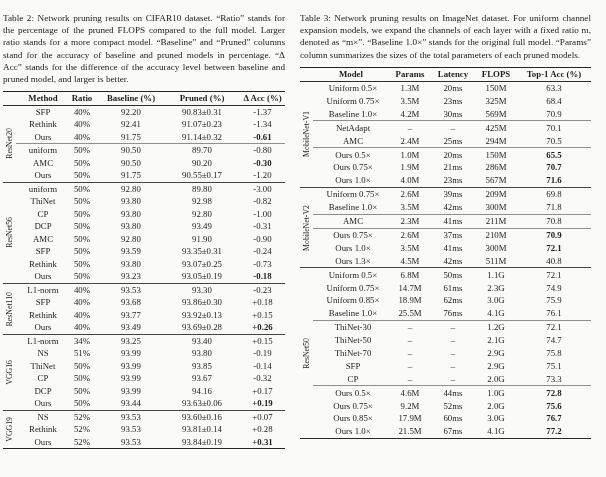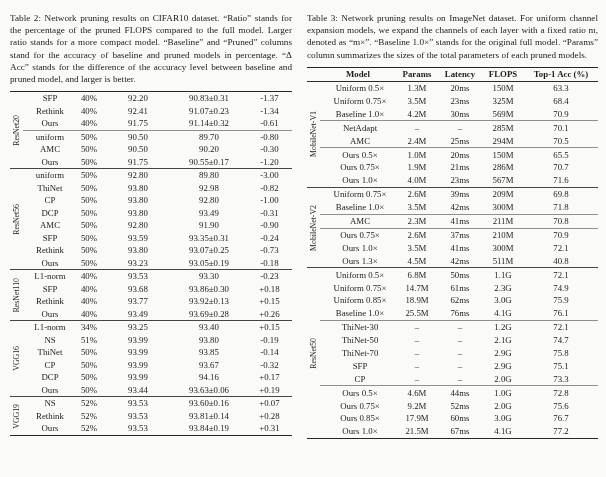--- a/index.html
+++ b/index.html
@@ -1,46 +1,55 @@
 <!DOCTYPE html>
 <html><head>
 <meta charset="utf-8">
 <style>
   html,body{margin:0;padding:0;}
   body{width:606px;height:477px;background:#fafaf8;font-family:"Liberation Serif","DejaVu Serif",serif;color:#1c1c1c;overflow:hidden;}
-  .page{position:relative;width:606px;height:477px;padding:12px 9px 0 10px;box-sizing:border-box;display:flex;gap:15px;}
+  .page{position:relative;width:606px;height:477px;padding:12px 9px 0 3px;box-sizing:border-box;display:flex;gap:15px;}
   .col{flex:0 0 auto;}
   .col-left{width:282px;}
   .col-right{width:291px;}
   .caption{font-size:9.2px;line-height:12.2px;text-align:justify;margin:0 0 6px 0;}
   .tbl{border-top:1.4px solid #262626;border-bottom:1.4px solid #262626;}
   .thead-wrap{padding-left:13px;border-bottom:1px solid #2c2c2c;}
   .trow{display:grid;align-items:center;height:12.5px;}
   .t3 .trow{height:12.9px;}
   .t2cols{grid-template-columns:50px 32px 66px 76px 45px;}
   .t3cols{grid-template-columns:76px 42px 44px 42px 74px;}
   .tcell{font-size:8.8px;text-align:center;white-space:nowrap;overflow:hidden;}
   .tcell.c0{text-align:center;padding-left:4px;}
-  .tcell.bold{font-weight:normal;}
+  .tcell.bold{font-weight:bold;}
   .thead .tcell{font-weight:bold;}
   .group{display:flex;}
   .group + .group{border-top:1px solid #444;}
   .glabel{width:13px;display:flex;align-items:center;justify-content:center;}
   .glabel span{writing-mode:vertical-rl;transform:rotate(180deg);font-size:7.8px;color:#1c1c1c;white-space:nowrap;}
   .grows{flex:1;min-width:0;}
   .sub + .sub{border-top:0.8px solid #8f8f8f;}
   .watermark{position:absolute;right:4px;bottom:34px;font-size:13.5px;color:rgba(125,125,125,0.9);font-family:"DejaVu Sans","Liberation Sans",sans-serif;}
 </style>
 </head>
 <body>
 
 <div class="page">
   <div class="col col-left">
     <p class="caption">Table 2: Network pruning results on CIFAR10 dataset. “Ratio” stands for the percentage of the pruned FLOPS compared to the full model. Larger ratio stands for a more compact model. “Baseline” and “Pruned” columns stand for the accuracy of baseline and pruned models in percentage. “Δ Acc” stands for the difference of the accuracy level between baseline and pruned model, and larger is better.</p>
     <div class="tbl t2" id="table2">
+        <div class="thead-wrap">
+          <div class="trow thead t2cols">
+            <div class="tcell c0">Method</div>
+            <div class="tcell">Ratio</div>
+            <div class="tcell">Baseline (%)</div>
+            <div class="tcell">Pruned (%)</div>
+            <div class="tcell">Δ Acc (%)</div>
+          </div>
+        </div>
         <div class="group">
           <div class="glabel">
             <span>ResNet20</span>
           </div>
           <div class="grows">
             <div class="sub">
               <div class="trow t2cols">
                 <div class="tcell c0">SFP</div>
                 <div class="tcell">40%</div>
                 <div class="tcell">92.20</div>
@@ -310,21 +319,21 @@
                 <div class="tcell">30ms</div>
                 <div class="tcell">569M</div>
                 <div class="tcell">70.9</div>
               </div>
             </div>
             <div class="sub">
               <div class="trow t3cols">
                 <div class="tcell c0">NetAdapt</div>
                 <div class="tcell">–</div>
                 <div class="tcell">–</div>
-                <div class="tcell">285M</div>
+                <div class="tcell">425M</div>
                 <div class="tcell">70.1</div>
               </div>
               <div class="trow t3cols">
                 <div class="tcell c0">AMC</div>
                 <div class="tcell">2.4M</div>
                 <div class="tcell">25ms</div>
                 <div class="tcell">294M</div>
                 <div class="tcell">70.5</div>
               </div>
             </div>

